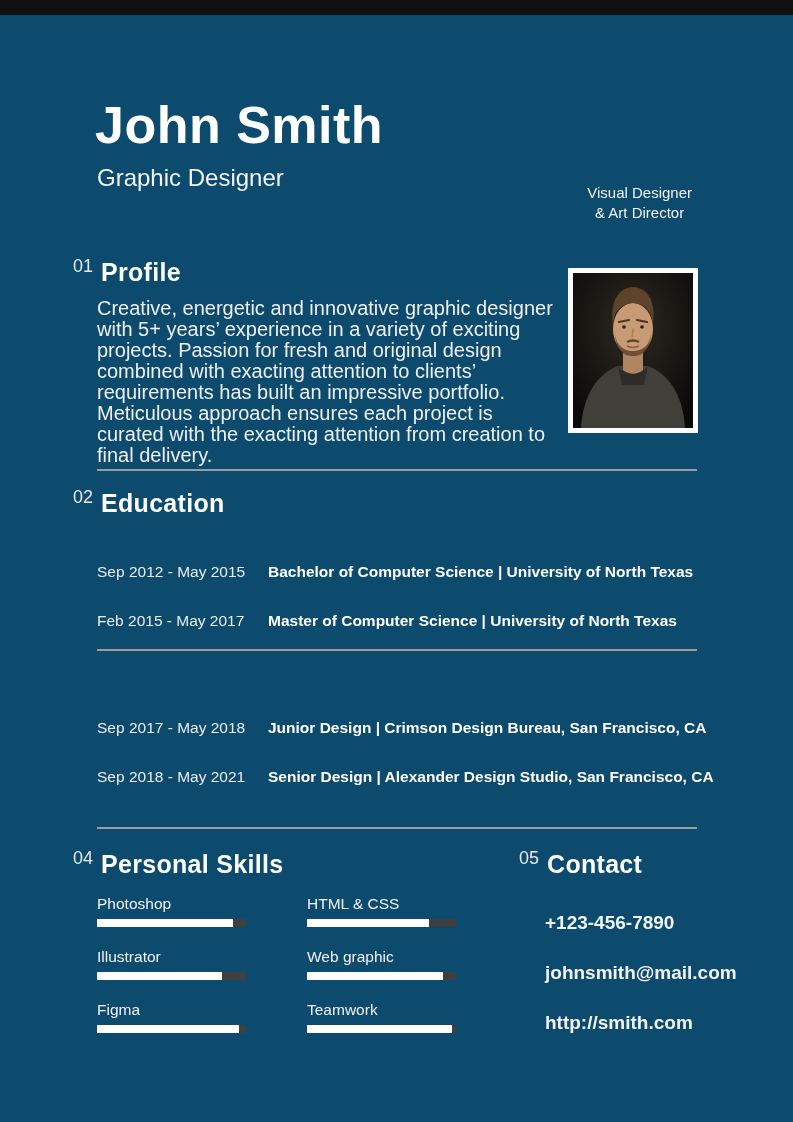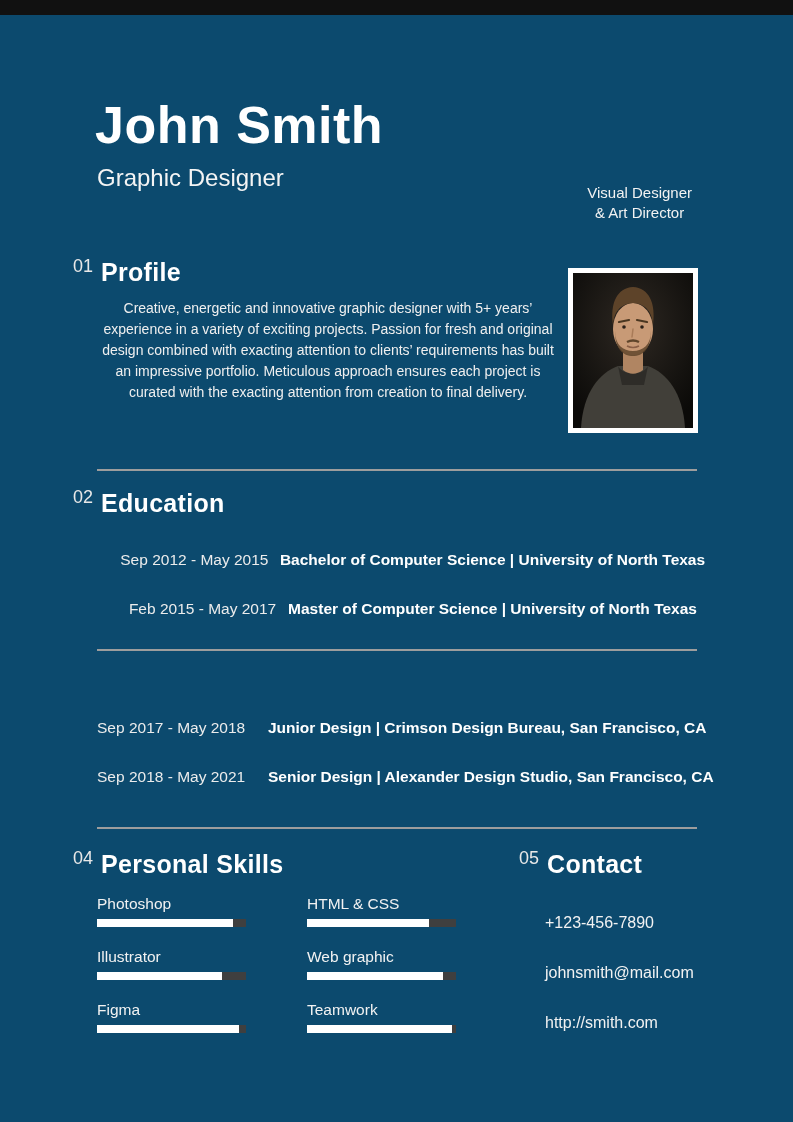--- a/index.html
+++ b/index.html
@@ -18,43 +18,43 @@
   .sec-head { position:absolute; white-space:nowrap; }
   .sec-num { font-size:18px; color:#e8e8e8; vertical-align:top; position:relative; top:-2px; margin-right:8px; }
   .sec-title { font-size:25px; font-weight:700; color:#fff; letter-spacing:.3px; }
   .sh-profile   { left:73px;  top:243px; }
   .sh-education { left:73px;  top:474px; }
   .sh-experience{ left:73px;  top:654px; }
   .sh-skills    { left:73px;  top:835px; }
   .sh-contact   { left:519px; top:835px; }
   
   .profile-text { position:absolute; left:97px; top:283px; width:462px; margin:0;
-                  font-size:14px; line-height:21px; color:#efefef;text-align:center; }
+                  font-size:20px; line-height:21px; color:#efefef; }
   .photo-frame { position:absolute; left:568px; top:253px; width:130px; height:165px;
                  border:5px solid #ffffff; box-sizing:border-box; background:#0b0a08; }
   .photo-frame svg { display:block; width:100%; height:100%; }
   
   .divider { position:absolute; left:97px; width:600px; height:2px; background:#9d9d9d; }
   .d1 { top:454px; } .d2 { top:634px; } .d3 { top:812px; }
   
   .rows { position:absolute; left:97px; width:620px; }
-  .rows-edu { top:534px;text-align:center; } .rows-exp { top:702px; }
+  .rows-edu { top:546px; } .rows-exp { top:702px; }
   .row { margin-bottom:28px; font-size:15.5px; line-height:21px; white-space:nowrap; }
   .row-date { display:inline-block; width:171px; color:#ececec; }
   .row-detail { font-weight:700; color:#ffffff; }
   
   .skill-col { position:absolute; top:878px; width:149px; }
   .col1 { left:97px; } .col2 { left:307px; }
   .skill { margin-bottom:19px; }
   .skill-name { font-size:15.5px; line-height:21px; color:#f2f2f2; }
   .skill-bar { margin-top:5px; width:149px; height:8px; background:#3f3f3f; }
   .skill-fill { height:100%; background:#ffffff; }
   
   .contact-list { position:absolute; left:545px; top:897px; }
-  .contact-item { font-size:16px; line-height:21px; margin-bottom:29px; color:#f2f2f2; cursor:pointer; }
+  .contact-item { font-size:19px; line-height:21px; margin-bottom:29px; color:#f2f2f2; cursor:pointer;font-weight:bold; }
 </style>
 </head>
 <body>
 
 <div class="page">
 
   <h1 class="name">John Smith</h1>
   <div class="role">Graphic Designer</div>
   <div class="tagline">
     <div>Visual Designer</div>

